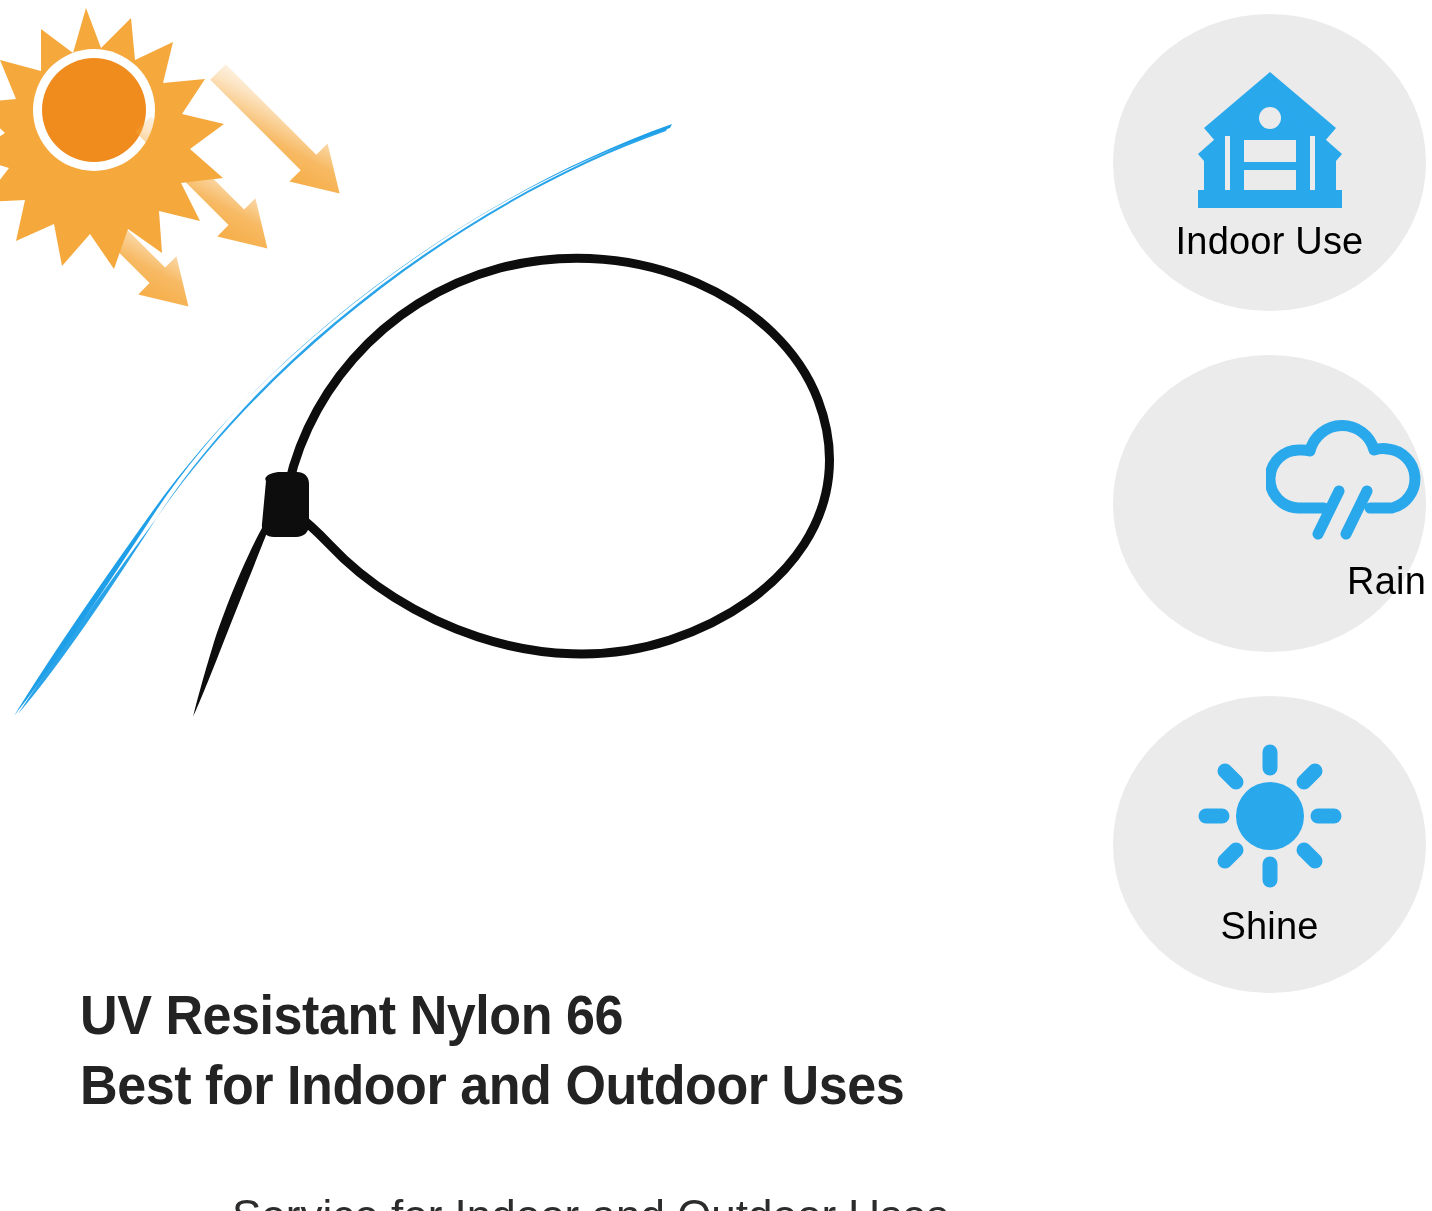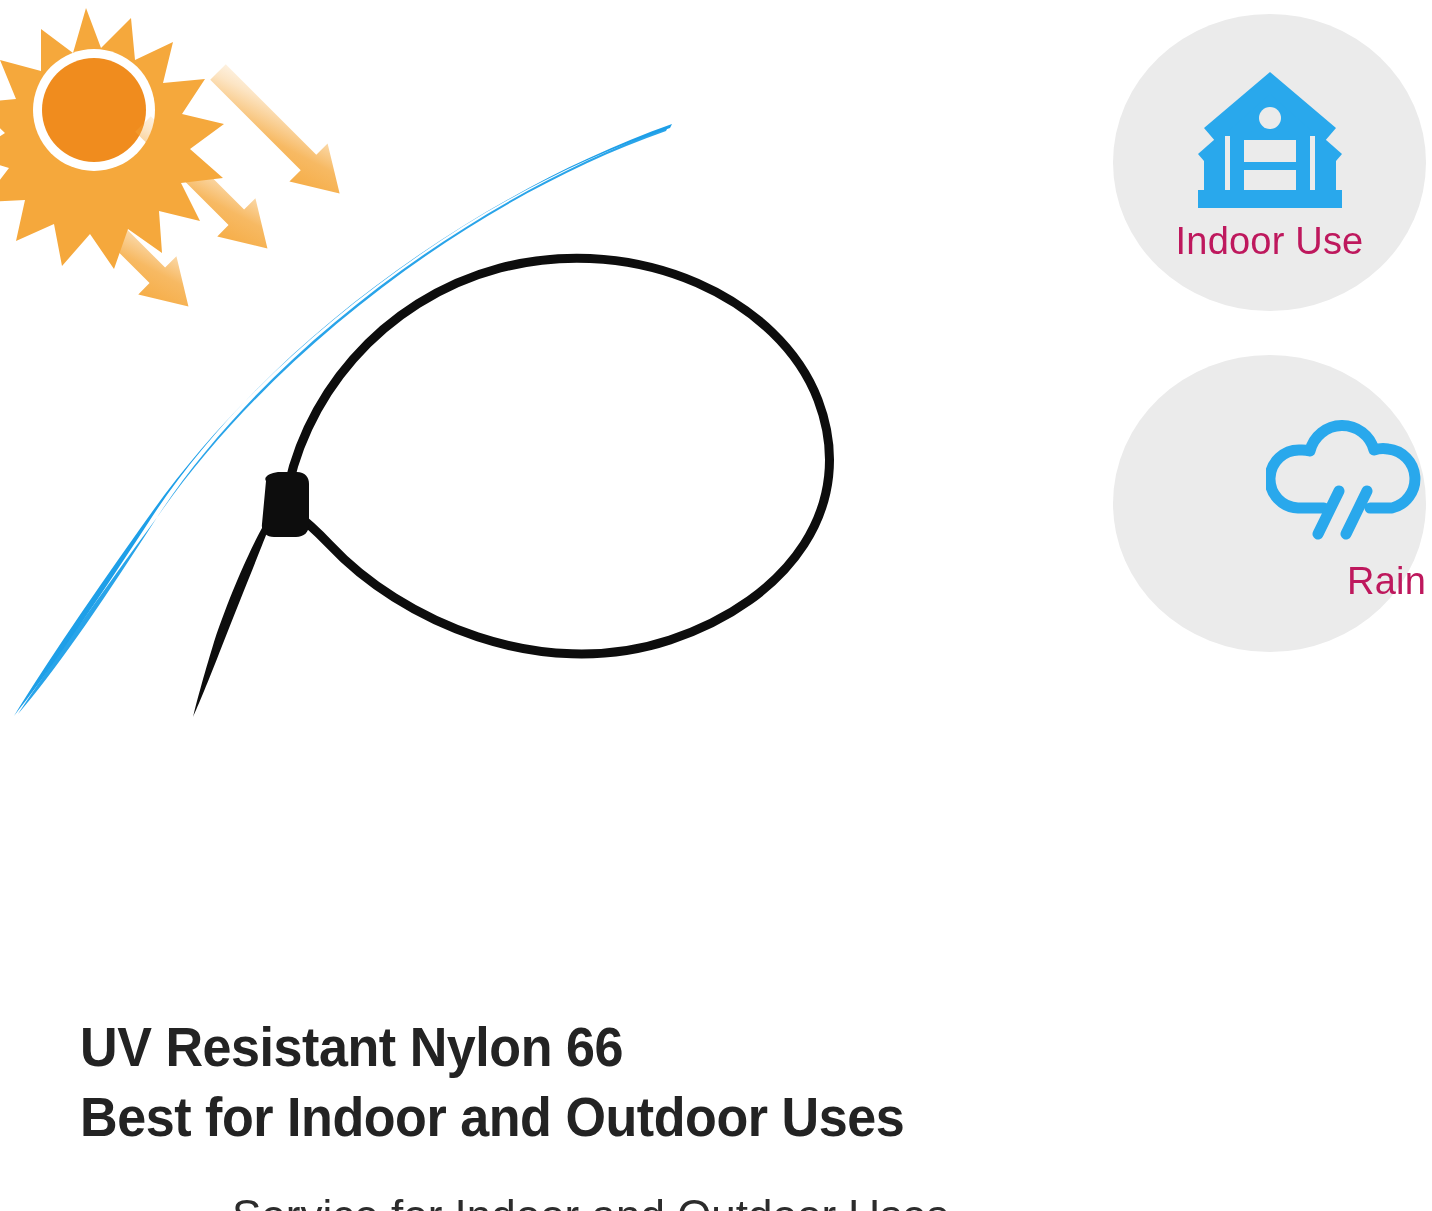--- a/index.html
+++ b/index.html
@@ -64,31 +64,31 @@
     justify-content: center;
   }
   .badge-1 .badge-icon { margin-bottom: 6px; }
   .badge-2 .badge-icon { margin-bottom: 14px; height: 140px; }
   .badge-3 .badge-icon { margin-bottom: 18px; height: 145px; }
 
   .badge-label {
     font-family: "Liberation Sans", sans-serif;
     font-size: 38px;
     font-weight: 400;
-    color: #be185d;
+    color: #000000;
     letter-spacing: 0.2px;
     line-height: 1;
     white-space: nowrap;
   }
 
   
   #headline {
     position: absolute;
     left: 80px;
-    top: 1012px;
+    top: 980px;
     width: 960px;
   }
   .headline-line {
     font-family: "Liberation Sans Narrow", "Liberation Sans", sans-serif;
     font-size: 56px;
     font-weight: 700;
     color: #232323;
     line-height: 70px;
     letter-spacing: -0.5px;
     white-space: nowrap;
@@ -269,20 +269,38 @@
               L 104 100"></path>
 
             <path d="M 73 83 L 52 126"></path>
             <path d="M 101 83 L 80 126"></path>
           </g>
         </svg>
       </span>
       <span class="badge-label">Rain</span>
     </div>
 
+    <div class="badge badge-3">
+      <span class="badge-icon">
+        <svg width="150" height="145" viewBox="0 0 150 145" xmlns="http://www.w3.org/2000/svg">
+          <circle cx="75" cy="72" r="34" fill="#29a8ec"></circle>
+          <g stroke="#29a8ec" stroke-width="15" stroke-linecap="round">
+            <line x1="75" y1="8" x2="75" y2="24"></line>
+            <line x1="75" y1="120" x2="75" y2="136"></line>
+            <line x1="11" y1="72" x2="27" y2="72"></line>
+            <line x1="123" y1="72" x2="139" y2="72"></line>
+            <line x1="30" y1="27" x2="41" y2="38"></line>
+            <line x1="109" y1="106" x2="120" y2="117"></line>
+            <line x1="120" y1="27" x2="109" y2="38"></line>
+            <line x1="41" y1="106" x2="30" y2="117"></line>
+          </g>
+        </svg>
+      </span>
+      <span class="badge-label">Shine</span>
+    </div>
   </div>
 
   <div id="headline">
     <div class="headline-line">UV Resistant Nylon 66</div>
     <div class="headline-line">Best for Indoor and Outdoor Uses</div>
   </div>
 
   <div id="cropped-line">
     <div class="cropped-text">Service for Indoor and Outdoor Uses</div>
   </div>

